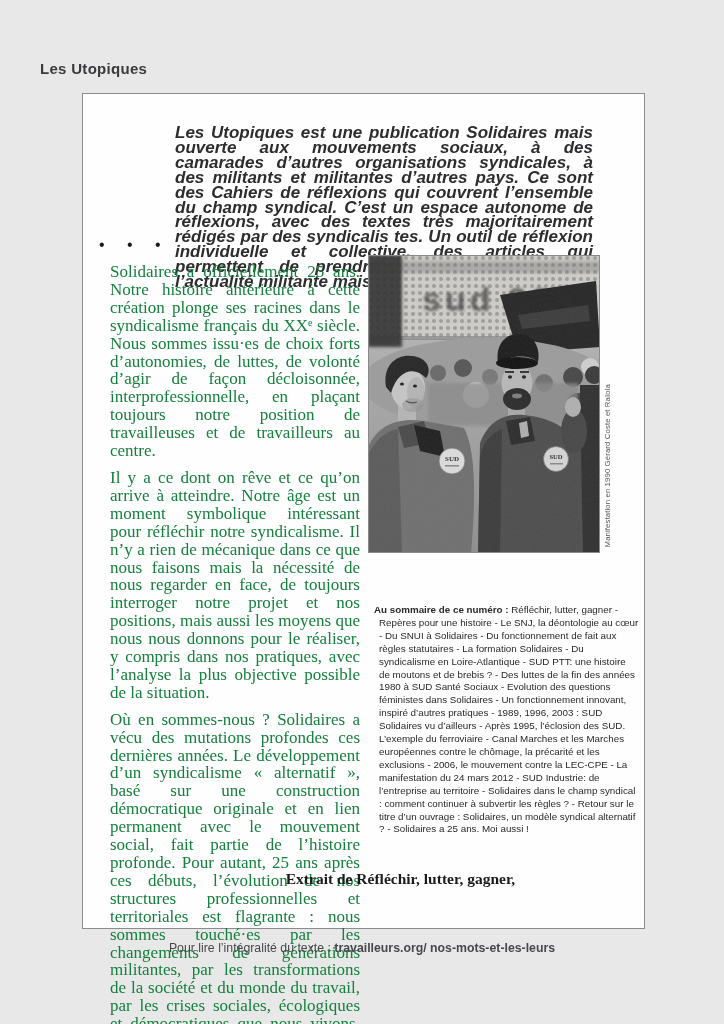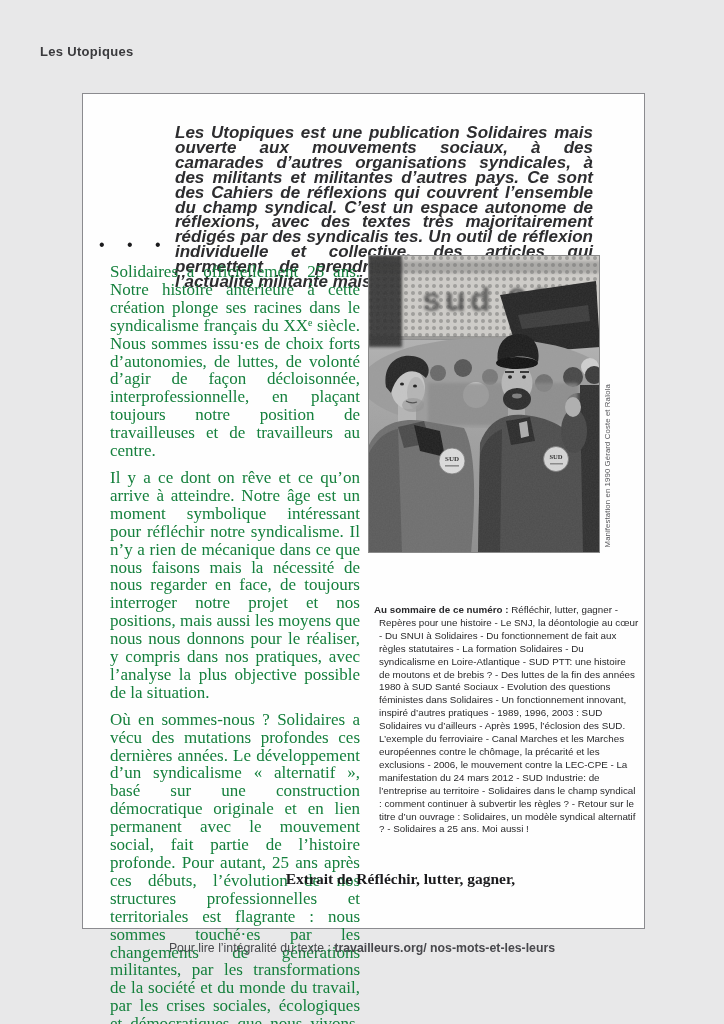--- a/index.html
+++ b/index.html
@@ -7,22 +7,22 @@
     width:724px;height:1024px;
     background:#e8e8e9;
     font-family:"Liberation Sans",sans-serif;
     -webkit-font-smoothing:antialiased;
   }
   .page{
     position:relative;width:724px;height:1024px;overflow:hidden;
     background:#e8e8e9;
   }
   .masthead{
-    position:absolute;left:40px;top:44px;
-    font-size:13px;font-weight:bold;color:#3a3a3d;letter-spacing:.3px;
+    position:absolute;left:40px;top:60px;
+    font-size:15px;font-weight:bold;color:#3a3a3d;letter-spacing:.3px;
   }
   .content-box{
     position:absolute;left:82px;top:93px;width:563px;height:836px;
     background:#fefefe;border:1px solid #8b8b8f;box-sizing:border-box;
   }
   .intro{
     position:absolute;left:175px;top:126px;width:418px;
     font-family:"Liberation Sans",sans-serif;
     font-style:italic;font-weight:bold;
     font-size:17px;line-height:14.9px;

